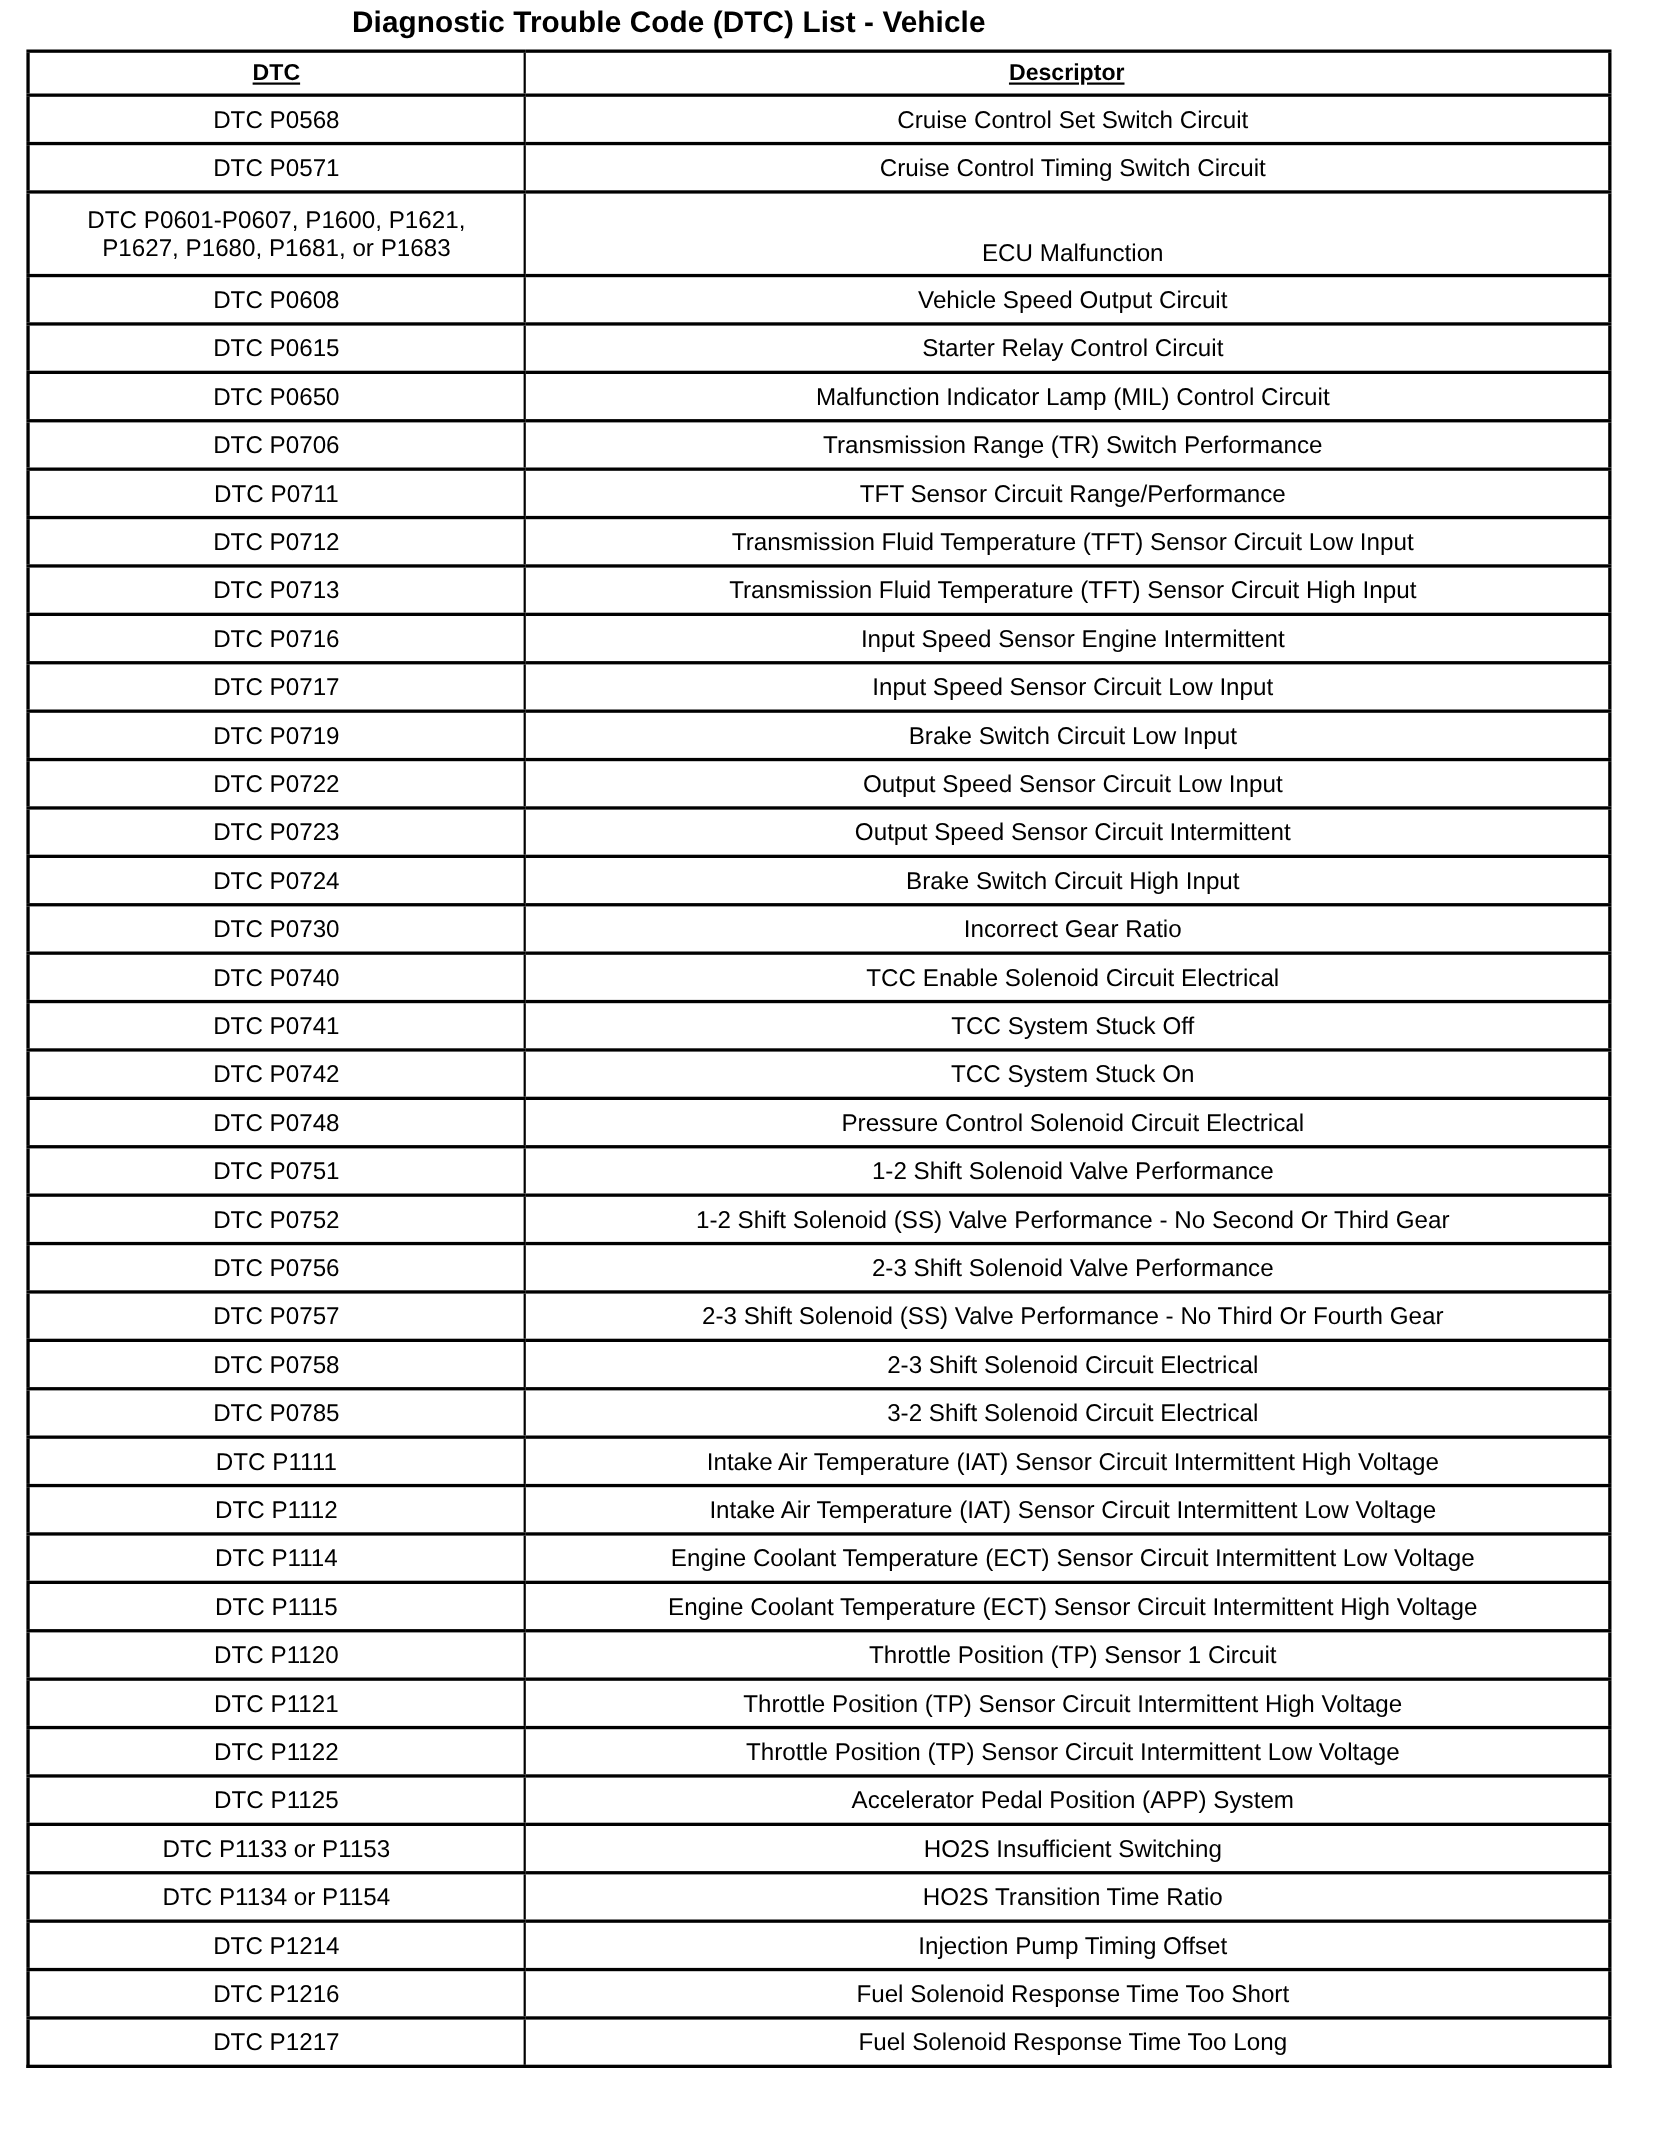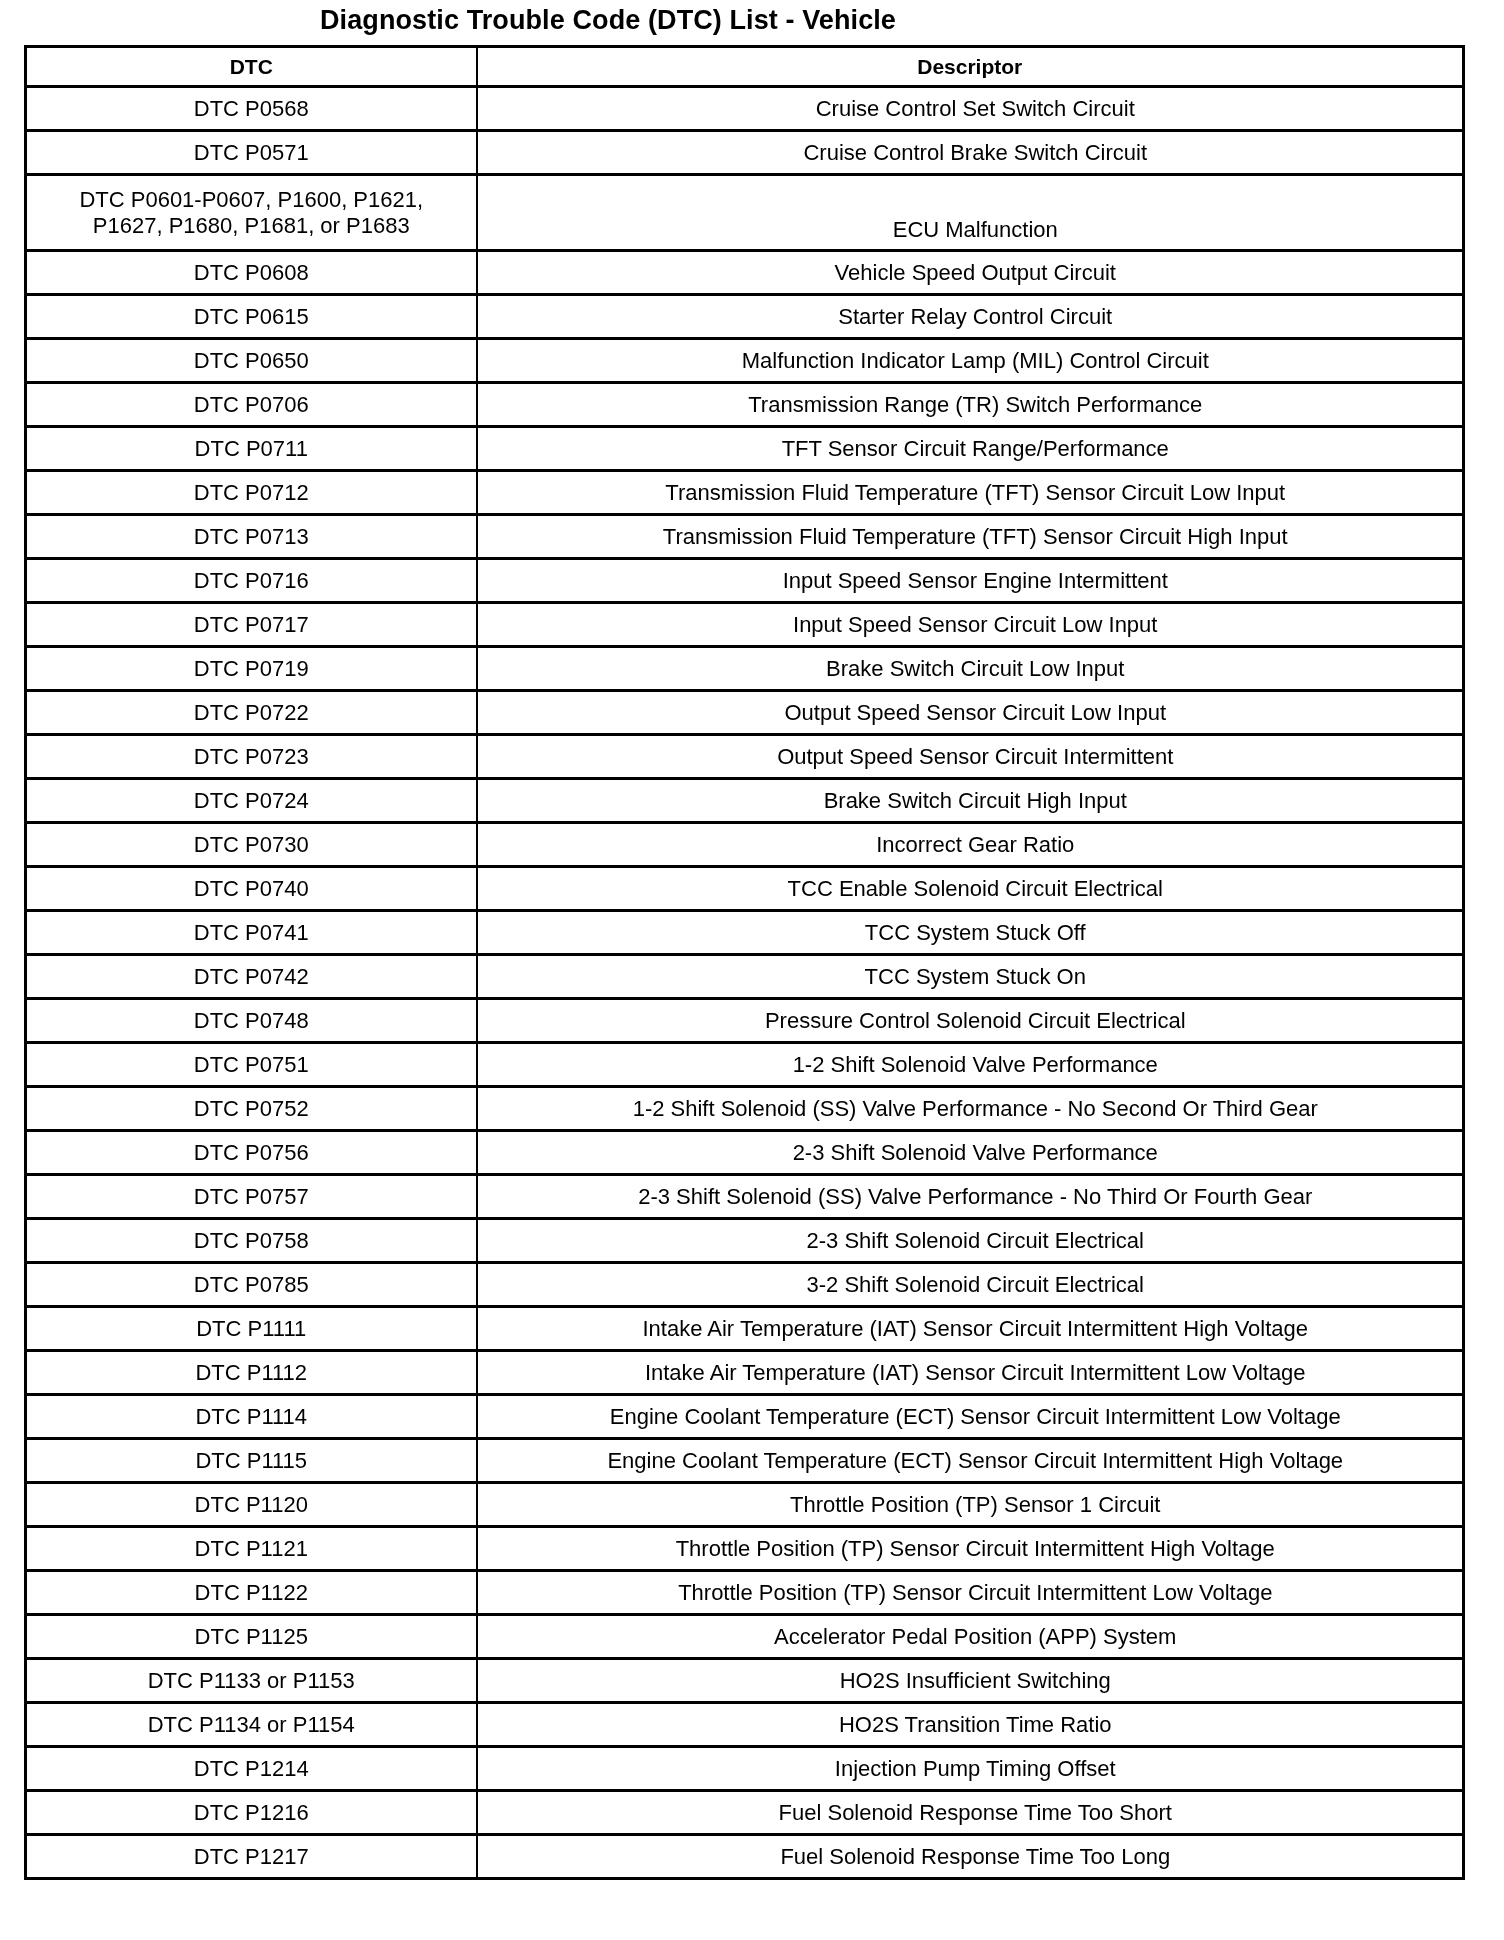--- a/index.html
+++ b/index.html
@@ -6,21 +6,21 @@
   body { width: 1504px; height: 1940px; position: relative; overflow: hidden;
          font-family: "Liberation Sans", sans-serif; color: #000; }
   .title { position: absolute; top: 2px; left: 0; width: 1216px; text-align: center;
            font-weight: bold; font-size: 27px; line-height: 36px; letter-spacing: 0.1px; }
   table { position: absolute; top: 45px; left: 24px; width: 1438px;
           border-collapse: collapse; border: 3px solid #000; table-layout: fixed; }
   col.c1 { width: 451px; }
   col.c2 { width: 987px; }
   th, td { border: 2px solid #000; border-top-width: 3px; padding: 0; font-size: 22px;
            line-height: 26px; }
-  th { height: 37px; font-weight: bold; text-align: center; font-size: 21px; }
+  th { height: 37px; font-weight: bold; text-align: center; font-size: 21px; text-decoration: underline; }
   td { height: 41px; }
   td.dtc { text-align: center; }
   td.desc { text-align: center; padding-left: 11px; }
   tr.tall td { height: 67px; }
   tr.tall td.desc { vertical-align: bottom; padding-bottom: 6px; }
 </style>
 </head>
 <body>
 
 <div class="title">Diagnostic Trouble Code (DTC) List - Vehicle</div>
@@ -36,21 +36,21 @@
       <th>Descriptor</th>
     </tr>
   </thead>
   <tbody id="rows">
       <tr>
         <td class="dtc">DTC P0568</td>
         <td class="desc">Cruise Control Set Switch Circuit</td>
       </tr>
       <tr>
         <td class="dtc">DTC P0571</td>
-        <td class="desc">Cruise Control Brake Switch Circuit</td>
+        <td class="desc">Cruise Control Timing Switch Circuit</td>
       </tr>
       <tr class="tall">
         <td class="dtc">
           <div>DTC P0601-P0607, P1600, P1621,</div>
           <div>P1627, P1680, P1681, or P1683</div>
         </td>
         <td class="desc">ECU Malfunction</td>
       </tr>
       <tr>
         <td class="dtc">DTC P0608</td>

